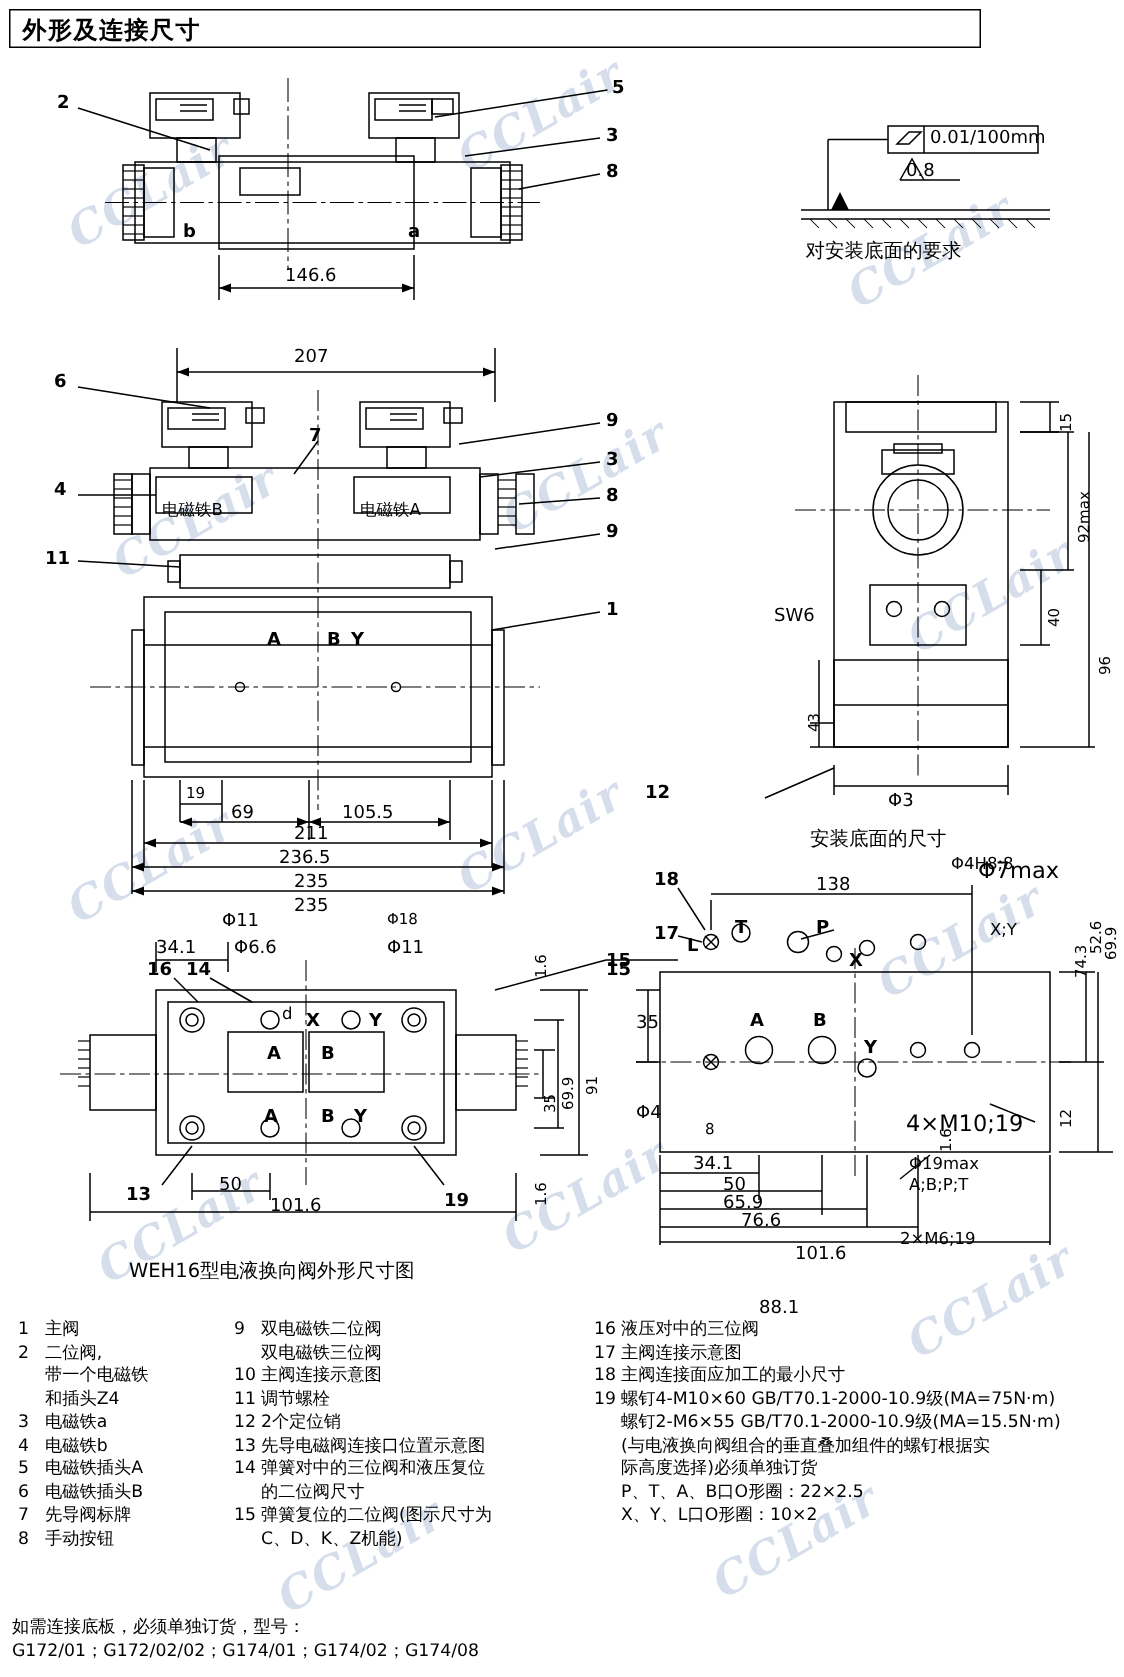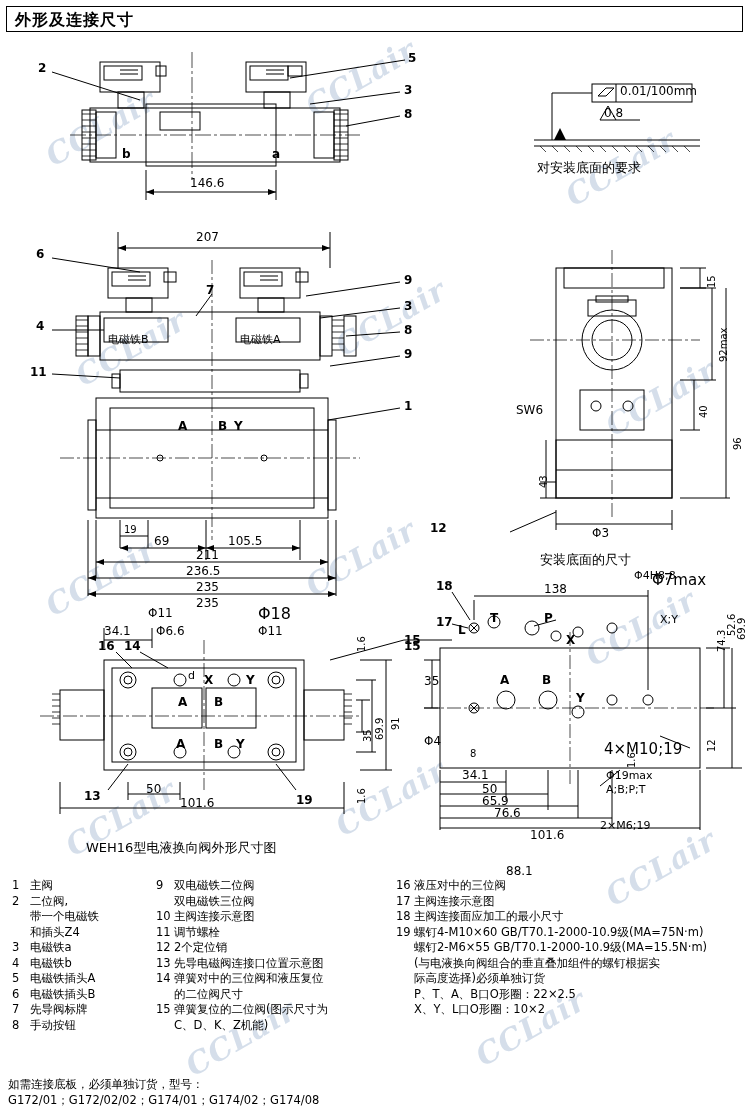--- a/index.html
+++ b/index.html
@@ -1,20 +1,20 @@
 <!DOCTYPE html>
 <html><head>
 <meta charset="utf-8">
 <style>
   html,body{margin:0;padding:0;background:#fff;}
   body{width:749px;height:1118px;font-family:"DejaVu Sans","Liberation Sans",sans-serif;color:#000;}
   #page{position:relative;width:749px;height:1118px;overflow:hidden;}
 
   
-  .hdr{position:absolute;left:6px;top:6px;width:737px;height:26px;border:1.5px solid #000;box-sizing:border-box;}
+  .hdr{position:absolute;left:6px;top:6px;width:648px;height:26px;border:1.5px solid #000;box-sizing:border-box;}
   .hdr span{position:absolute;left:8px;top:3px;font-size:16px;font-weight:bold;letter-spacing:1px;}
   .lbl{position:absolute;font-size:11px;line-height:12px;white-space:nowrap;}
   .lblb{position:absolute;font-size:12px;font-weight:bold;line-height:13px;white-space:nowrap;}
   .dim{position:absolute;font-size:10px;line-height:11px;white-space:nowrap;}
   .dimv{position:absolute;font-size:10px;line-height:11px;white-space:nowrap;transform:rotate(-90deg);transform-origin:left top;}
   .cn{position:absolute;font-size:11px;line-height:15px;white-space:nowrap;}
   .cnb{position:absolute;font-size:12px;line-height:16px;white-space:nowrap;}
 
   
   .wm{position:absolute;font-family:"DejaVu Serif","Liberation Serif",serif;font-style:italic;font-weight:bold;
@@ -432,21 +432,21 @@
   <div class="cnb" style="left:540px;top:552px;font-size:13px;">安装底面的尺寸</div>
 
   <div class="lblb" style="left:98px;top:640px;">16</div>
   <div class="lblb" style="left:124px;top:640px;">14</div>
   <div class="lblb" style="left:404px;top:634px;">15</div>
   <div class="lblb" style="left:84px;top:790px;">13</div>
   <div class="lblb" style="left:296px;top:794px;">19</div>
   <div class="dim" style="left:104px;top:626px;font-size:12px;">34.1</div>
   <div class="dim" style="left:148px;top:608px;font-size:12px;">Φ11</div>
   <div class="dim" style="left:156px;top:626px;font-size:12px;">Φ6.6</div>
-  <div class="dim" style="left:258px;top:608px;font-size:16px;">Φ18</div>
+  <div class="dim" style="left:258px;top:608px;font-size:10px;">Φ18</div>
   <div class="dim" style="left:258px;top:626px;font-size:12px;">Φ11</div>
   <div class="dimv" style="left:356px;top:652px;">1.6</div>
   <div class="dimv" style="left:356px;top:804px;">1.6</div>
   <div class="dimv" style="left:374px;top:740px;">69.9</div>
   <div class="dimv" style="left:390px;top:730px;">91</div>
   <div class="dimv" style="left:362px;top:742px;">35</div>
   <div class="dim" style="left:146px;top:784px;font-size:12px;">50</div>
   <div class="dim" style="left:180px;top:798px;font-size:12px;">101.6</div>
   <div class="lblb" style="left:204px;top:674px;">X</div>
   <div class="lblb" style="left:246px;top:674px;">Y</div>

